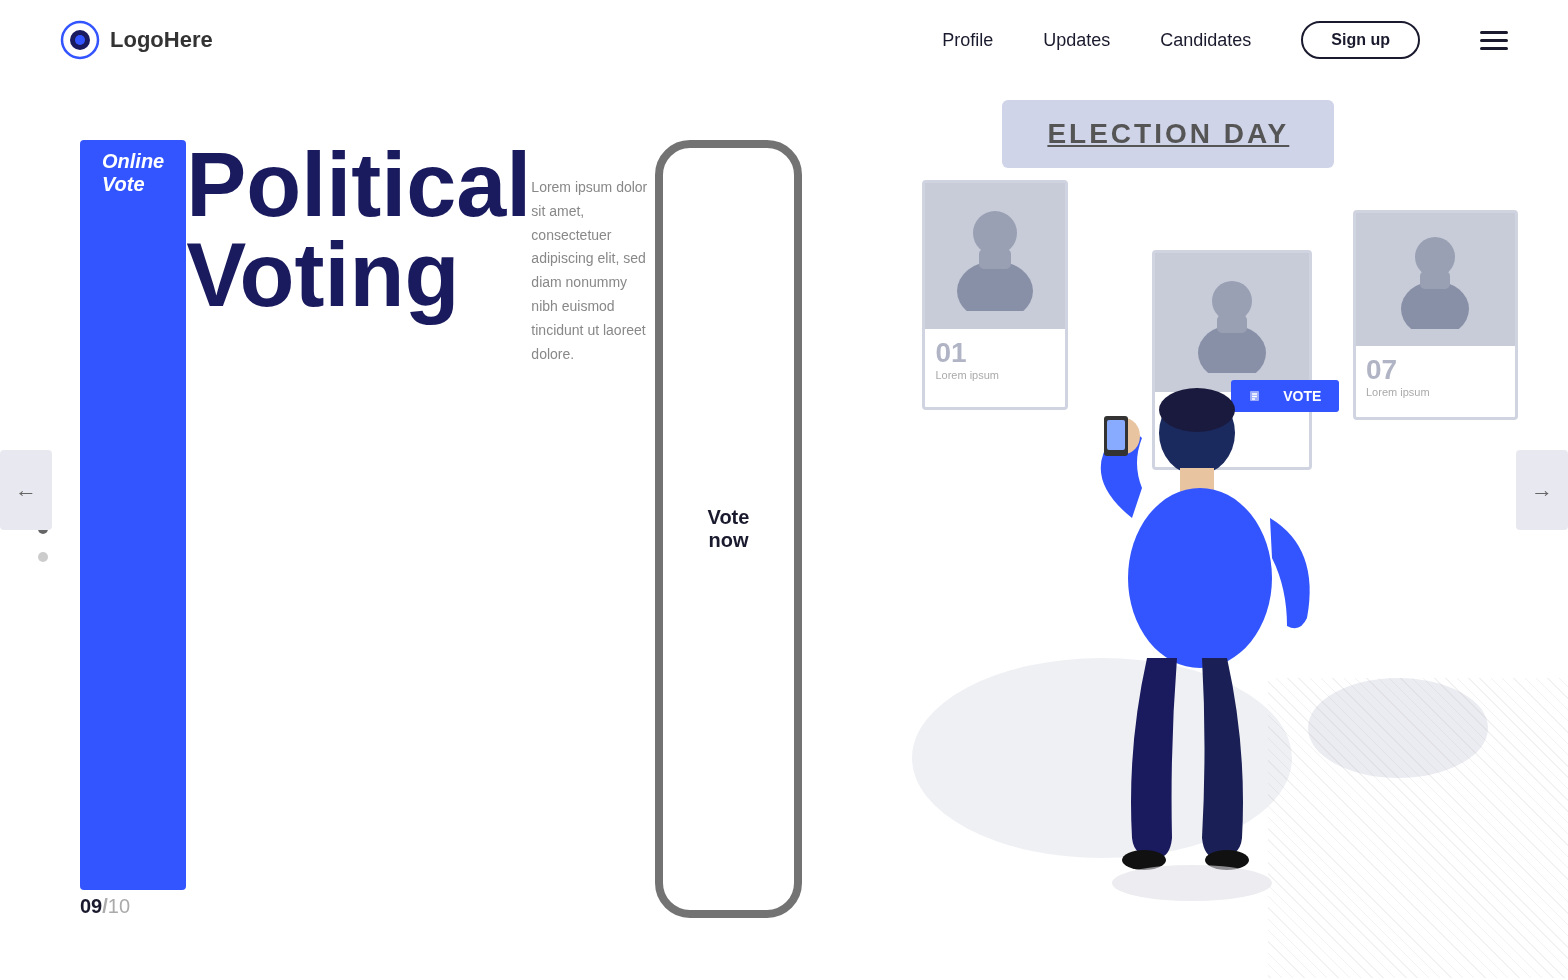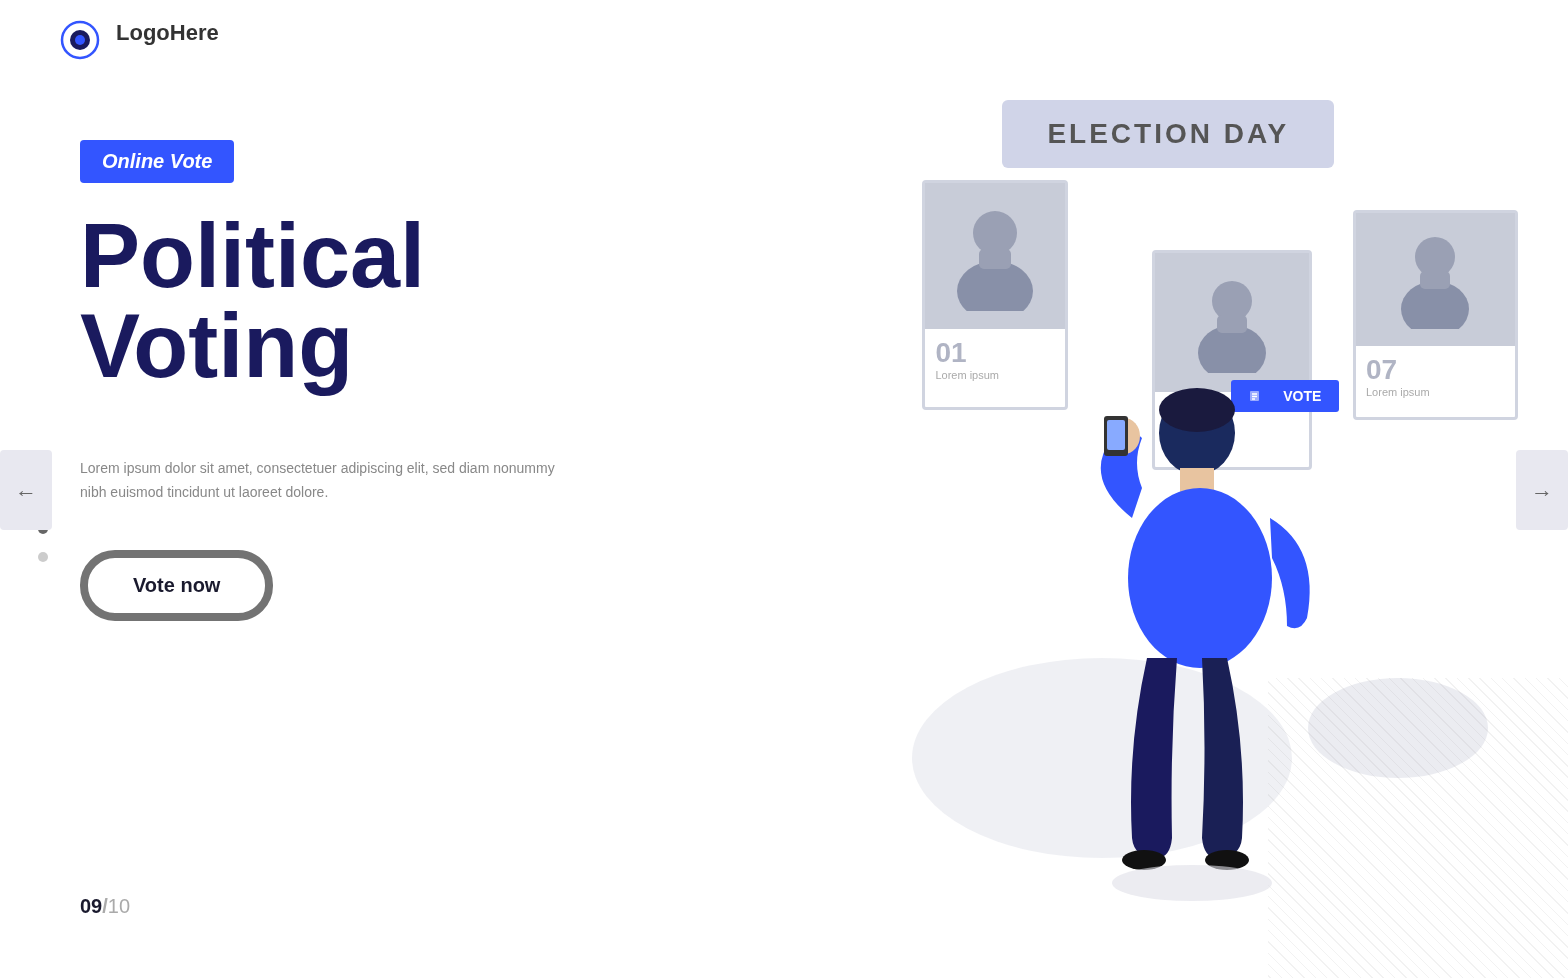--- a/index.html
+++ b/index.html
@@ -17,22 +17,22 @@
       display: flex;
       align-items: center;
       justify-content: space-between;
       padding: 20px 60px;
       position: relative;
       z-index: 10;
     }
 
     .logo-area {
       display: flex;
-      align-items: flex-start;
-      gap: 16px;
+      align-items: center;
+      gap: 10px;
     }
 
     .logo-icon {
       width: 40px;
       height: 40px;
     }
 
     .logo-text {
       font-size: 22px;
       color: #333;
@@ -89,22 +89,21 @@
       display: flex;
       position: relative;
       height: calc(980px - 82px);
     }
 
     
     .left-side {
       width: 55%;
       padding: 60px 60px 60px 80px;
       display: flex;
-      flex-direction: column;
-      justify-content: flex-start;
+      justify-content: flex-end;
       position: relative;
       z-index: 5;
     }
 
     .online-vote-badge {
       display: inline-block;
       background: #3355ff;
       color: white;
       padding: 10px 22px;
       border-radius: 4px;
@@ -275,20 +274,21 @@
       padding: 18px 45px;
       border-radius: 6px;
     }
 
     .election-banner-text {
       font-size: 28px;
       font-weight: 900;
       color: #555;
       letter-spacing: 3px;
       text-transform: uppercase;
+      text-decoration: underline;
     }
 
     
     .candidate-card {
       position: absolute;
       background: white;
       border: 3px solid #d0d4e0;
       border-radius: 4px;
     }
 
@@ -381,20 +381,31 @@
     <svg class="logo-icon" viewBox="0 0 40 40">
       <circle cx="20" cy="20" r="18" fill="none" stroke="#3355ff" stroke-width="2.5"></circle>
       <circle cx="20" cy="20" r="10" fill="#1a1a5e"></circle>
       <circle cx="20" cy="20" r="5" fill="#3355ff"></circle>
     </svg>
     <span class="logo-text">
       <span>Logo</span><strong>Here</strong>
     </span>
   </div>
 
+  <nav>
+    <a class="nav-link">Profile</a>
+    <a class="nav-link">Updates</a>
+    <a class="nav-link">Candidates</a>
+    <button class="signup-btn">Sign up</button>
+    <div class="hamburger">
+      <span></span>
+      <span></span>
+      <span></span>
+    </div>
+  </nav>
 </header>
 
 <div class="main-content">
 
   <div class="dots">
     <div class="dot"></div>
     <div class="dot active"></div>
     <div class="dot"></div>
   </div>
 

